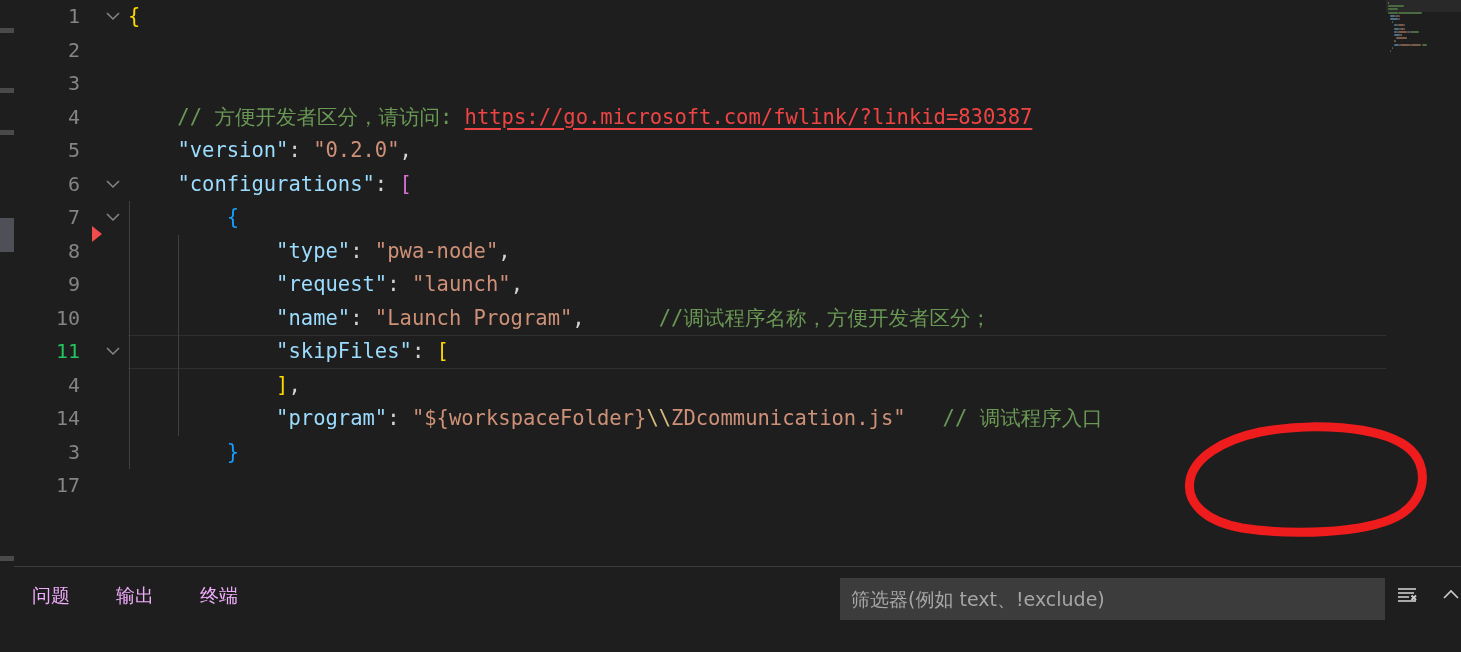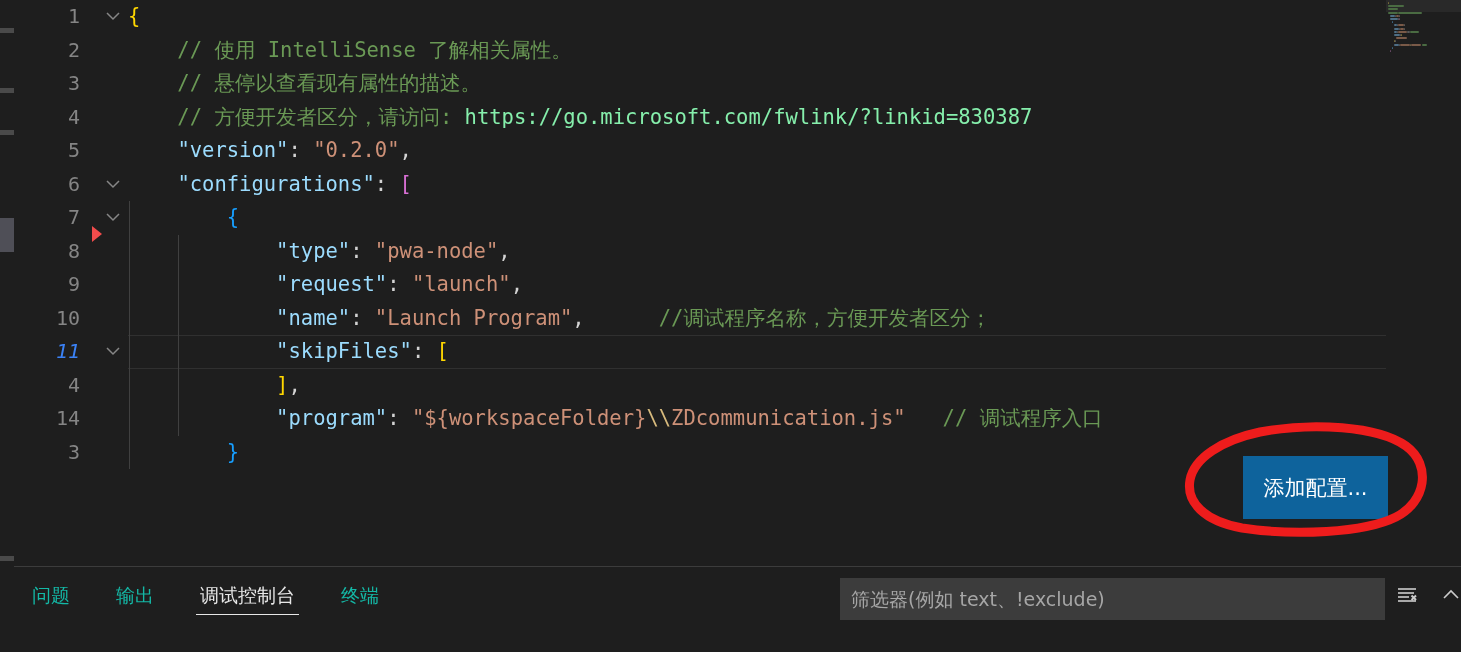--- a/index.html
+++ b/index.html
@@ -94,21 +94,21 @@
     position: absolute;
     left: 0;
     top: 0;
     width: 66px;
     text-align: right;
     color: #858585;
     font-family: "DejaVu Sans Mono", monospace;
     font-size: 20px;
     letter-spacing: 0px;
   }
-  .lineno.cur { color: #3b82f6; font-style: italic; }
+  .lineno.cur { color: #22c55e; }
 
   .fold {
     position: absolute;
     left: 88px;
     top: 0;
     width: 22px;
     height: 33.5px;
     color: #868686;
   }
   .fold svg { display: block; margin: 11px auto 0 auto; }
@@ -144,21 +144,21 @@
 
   
   .t-punct   { color: #d4d4d4; }
   .t-brkt1   { color: #ffd700; }
   .t-brkt2   { color: #da70d6; }
   .t-brkt3   { color: #179fff; }
   .t-key     { color: #9cdcfe; }
   .t-str     { color: #ce9178; }
   .t-esc     { color: #d7ba7d; }
   .t-comment { color: #6a9955; }
-  .t-link    { color: #86efac; text-underline-offset: 4px; }
+  .t-link    { color: #ef4444; text-decoration: underline; text-underline-offset: 4px; }
 
   
   .minimap {
     position: absolute;
     right: 0;
     top: 0;
     width: 75px;
     height: 566px;
     background: #1e1e1e;
     overflow: hidden;
@@ -225,21 +225,21 @@
     display: flex;
     align-items: center;
   }
   .panel-tab {
     position: relative;
     height: 57px;
     display: flex;
     align-items: center;
     padding: 0 14px;
     margin-left: 18px;
-    color: #14b8a6;
+    color: #f0abfc;
     font-family: "DejaVu Sans", sans-serif;
     font-size: 19px;
     cursor: pointer;
     white-space: nowrap;
   }
   .panel-tab.active { color: #e7e7e7; }
   .panel-tab.active::after {
     content: "";
     position: absolute;
     left: 10px;
@@ -302,39 +302,40 @@
     <div class="ruler-thumb" style="top:218px"></div>
     <div class="ruler-mark" style="top:556px"></div>
   </div>
 
   <div class="editor">
     <div class="gutter-bg"></div>
     <div class="code-rows" id="code-rows">
         <div class="row"><div class="lineno">1</div><div class="fold"><svg width="16" height="10" viewBox="0 0 16 10" fill="none" stroke="currentColor" stroke-width="1.5">
               <polyline points="2,2 8,8 14,2"></polyline>
             </svg></div><div class="code"><span class="t-brkt1">{</span></div></div>
-        <div class="row"><div class="lineno">2</div><div class="code"><span class="t-comment">    // 使用 IntelliSense 了解相关属性。</span></div></div>
-        <div class="row"><div class="lineno">3</div><div class="code"><span class="t-comment">    // 悬停以查看现有属性的描述。</span></div></div>
+        <div class="row"><div class="lineno">2</div></div>
+        <div class="row"><div class="lineno">3</div></div>
         <div class="row"><div class="lineno">4</div><div class="code"><span class="t-comment">    // 方便开发者区分，请访问: </span><span class="t-link">https://go.microsoft.com/fwlink/?linkid=830387</span></div></div>
         <div class="row"><div class="lineno">5</div><div class="code"><span class="t-punct">    </span><span class="t-key">"version"</span><span class="t-punct">: </span><span class="t-str">"0.2.0"</span><span class="t-punct">,</span></div></div>
         <div class="row"><div class="lineno">6</div><div class="fold"><svg width="16" height="10" viewBox="0 0 16 10" fill="none" stroke="currentColor" stroke-width="1.5">
               <polyline points="2,2 8,8 14,2"></polyline>
             </svg></div><div class="code"><span class="t-punct">    </span><span class="t-key">"configurations"</span><span class="t-punct">: </span><span class="t-brkt2">[</span></div></div>
         <div class="row"><div class="guide" style="left: 115px;"></div><div class="lineno">7</div><div class="fold"><svg width="16" height="10" viewBox="0 0 16 10" fill="none" stroke="currentColor" stroke-width="1.5">
               <polyline points="2,2 8,8 14,2"></polyline>
             </svg></div><div class="code"><span class="t-punct">        </span><span class="t-brkt3">{</span></div></div>
         <div class="row"><div class="guide" style="left: 115px;"></div><div class="guide" style="left: 164px;"></div><div class="lineno">8</div><div class="bp"></div><div class="code"><span class="t-punct">            </span><span class="t-key">"type"</span><span class="t-punct">: </span><span class="t-str">"pwa-node"</span><span class="t-punct">,</span></div></div>
         <div class="row"><div class="guide" style="left: 115px;"></div><div class="guide" style="left: 164px;"></div><div class="lineno">9</div><div class="code"><span class="t-punct">            </span><span class="t-key">"request"</span><span class="t-punct">: </span><span class="t-str">"launch"</span><span class="t-punct">,</span></div></div>
         <div class="row"><div class="guide" style="left: 115px;"></div><div class="guide" style="left: 164px;"></div><div class="lineno">10</div><div class="code"><span class="t-punct">            </span><span class="t-key">"name"</span><span class="t-punct">: </span><span class="t-str">"Launch Program"</span><span class="t-punct">,      </span><span class="t-comment">//调试程序名称，方便开发者区分；</span></div></div>
         <div class="row active-line"><div class="guide" style="left: 115px;"></div><div class="guide" style="left: 164px;"></div><div class="lineno cur">11</div><div class="fold"><svg width="16" height="10" viewBox="0 0 16 10" fill="none" stroke="currentColor" stroke-width="1.5">
               <polyline points="2,2 8,8 14,2"></polyline>
             </svg></div><div class="code"><span class="t-punct">            </span><span class="t-key">"skipFiles"</span><span class="t-punct">: </span><span class="t-brkt1">[</span></div></div>
         <div class="row"><div class="guide" style="left: 115px;"></div><div class="guide" style="left: 164px;"></div><div class="lineno">4</div><div class="code"><span class="t-punct">            </span><span class="t-brkt1">]</span><span class="t-punct">,</span></div></div>
         <div class="row"><div class="guide" style="left: 115px;"></div><div class="guide" style="left: 164px;"></div><div class="lineno">14</div><div class="code"><span class="t-punct">            </span><span class="t-key">"program"</span><span class="t-punct">: </span><span class="t-str">"${workspaceFolder}</span><span class="t-esc">\\</span><span class="t-str">ZDcommunication.js"</span><span class="t-punct">   </span><span class="t-comment">// 调试程序入口</span></div></div>
         <div class="row"><div class="guide" style="left: 115px;"></div><div class="lineno">3</div><div class="code"><span class="t-punct">        </span><span class="t-brkt3">}</span></div></div>
+        <div class="row"><div class="lineno">17</div><div class="code"></div></div>
       </div>
 
     <div class="minimap" id="minimap">
       <div class="mm-slider"></div>
     <div class="mm-line" style="left: 2px; top: 2px; width: 1px; background: rgb(122, 111, 58);"></div>
         <div class="mm-line" style="left: 2px; top: 5.2px; width: 15.6px; background: rgb(74, 107, 66);"></div>
         <div class="mm-line" style="left: 2px; top: 8.4px; width: 10.4px; background: rgb(74, 107, 66);"></div>
         <div class="mm-line" style="left: 2px; top: 11.6px; width: 10.4px; background: rgb(74, 107, 66);"></div>
         <div class="mm-line" style="left: 12.4px; top: 11.6px; width: 23.92px; background: rgb(74, 107, 66);"></div>
         <div class="mm-line" style="left: 4.08px; top: 14.8px; width: 4.68px; background: rgb(78, 110, 133);"></div>
@@ -367,33 +368,31 @@
         <div class="mm-line" style="left: 8.24px; top: 43.6px; width: 4.68px; background: rgb(78, 110, 133);"></div>
         <div class="mm-line" style="left: 12.92px; top: 43.6px; width: 1.04px; background: rgb(90, 90, 90);"></div>
         <div class="mm-line" style="left: 13.96px; top: 43.6px; width: 9.88px; background: rgb(122, 90, 72);"></div>
         <div class="mm-line" style="left: 23.84px; top: 43.6px; width: 1.04px; background: rgb(110, 99, 71);"></div>
         <div class="mm-line" style="left: 24.88px; top: 43.6px; width: 9.88px; background: rgb(122, 90, 72);"></div>
         <div class="mm-line" style="left: 36.32px; top: 43.6px; width: 4.68px; background: rgb(74, 107, 66);"></div>
         <div class="mm-line" style="left: 6.16px; top: 46.8px; width: 1px; background: rgb(63, 106, 134);"></div>
         <div class="mm-line" style="left: 4.08px; top: 50px; width: 1px; background: rgb(107, 74, 104);"></div>
       </div>
 
-    <button class="add-config-btn">添加配置...</button>
 
     <svg class="annot" viewBox="0 0 260 125">
       <path d="M78 14 C 130 4, 196 8, 224 28 C 250 47, 244 84, 214 99 C 182 115, 112 118, 60 110
                C 22 103, 4 84, 8 62 C 12 40, 40 22, 78 14 Z" fill="none" stroke="#ee1c1c" stroke-width="9" stroke-linecap="round" stroke-linejoin="round"></path>
     </svg>
   </div>
 
   <div class="panel">
     <div class="panel-tabs" id="panel-tabs">
         <div class="panel-tab">问题</div>
         <div class="panel-tab">输出</div>
-        <div class="panel-tab active">调试控制台</div>
         <div class="panel-tab">终端</div>
       </div>
 
   </div>
 
   <div class="filter-wrap">
     <input class="filter-input" type="text" placeholder="筛选器(例如 text、!exclude)" style="">
   </div>
 
   <div class="panel-actions">

